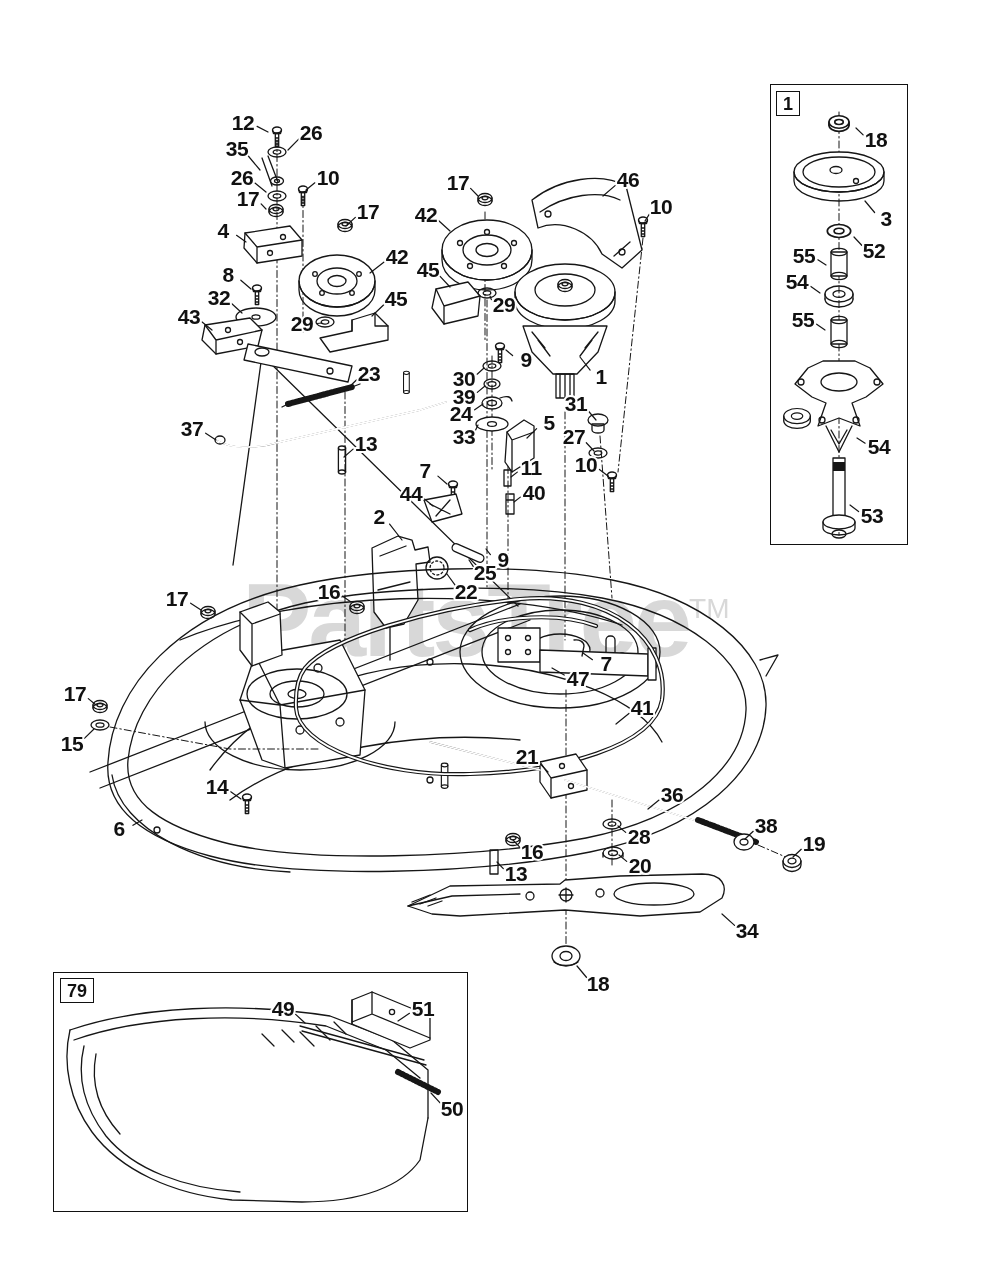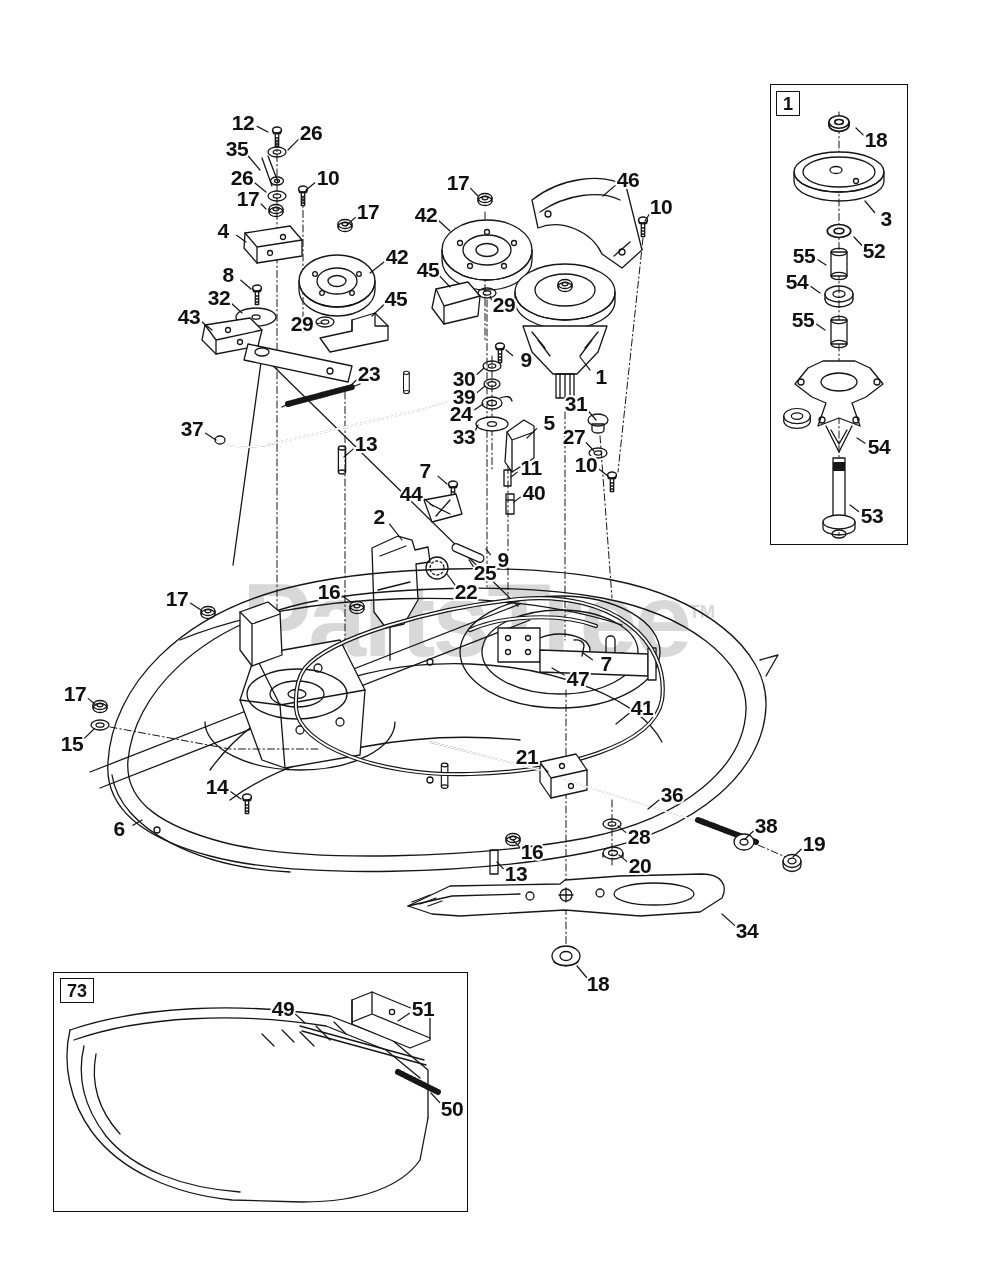--- a/index.html
+++ b/index.html
@@ -2,21 +2,21 @@
 <html><head>
 <meta charset="utf-8">
 <style>
   html,body{margin:0;padding:0;background:#fff;}
   #page{position:relative;width:989px;height:1280px;background:#fff;overflow:hidden;
         font-family:"Liberation Sans",sans-serif;}
   
   #watermark{position:absolute;left:242px;top:568px;z-index:0;white-space:nowrap;
     font-weight:bold;font-size:104px;letter-spacing:-3px;color:#d8d8d8;line-height:1;
     user-select:none;}
-  #watermark sup{font-size:18px;letter-spacing:0;vertical-align:38px;font-weight:bold;}
+  #watermark sup{font-size:28px;letter-spacing:0;vertical-align:38px;font-weight:normal;}
   
   svg#art{position:absolute;left:0;top:0;z-index:1;}
   #art .ln, #art g *{stroke:#161616;fill:none;stroke-width:1.3;stroke-linecap:round;stroke-linejoin:round;}
   #art .wf{fill:#ffffff;}
   #art .dk{fill:#161616;stroke:none;}
   #art .dash{stroke-dasharray:7 3 1.5 3;stroke-width:1;}
   #art .dot{stroke-dasharray:2 2.5;}
   #art .coil{stroke-width:6;stroke-dasharray:2 2;}
   #art .belt{stroke-width:4.2;}
   #art .beltin{stroke:#ffffff;stroke-width:1.8;}
@@ -496,15 +496,15 @@
         <line x1="409.4771541379759" y1="1013.3273106758477" x2="398" y2="1021" class="leader"></line>
         <text x="423" y="1016" class="callout">51</text>
         <line x1="440.0685241995125" y1="1102.9395678473713" x2="431" y2="1093" class="leader"></line>
         <text x="452" y="1116" class="callout">50</text>
       </g>
   </svg>
 
   <div id="inset1-border" class="inset-border"></div>
   <div id="inset48-border" class="inset-border"></div>
   <div id="inset1-label" class="inset-label">1</div>
-  <div id="inset48-label" class="inset-label">73</div>
+  <div id="inset48-label" class="inset-label">79</div>
 
 </div>
 
 </body></html>

